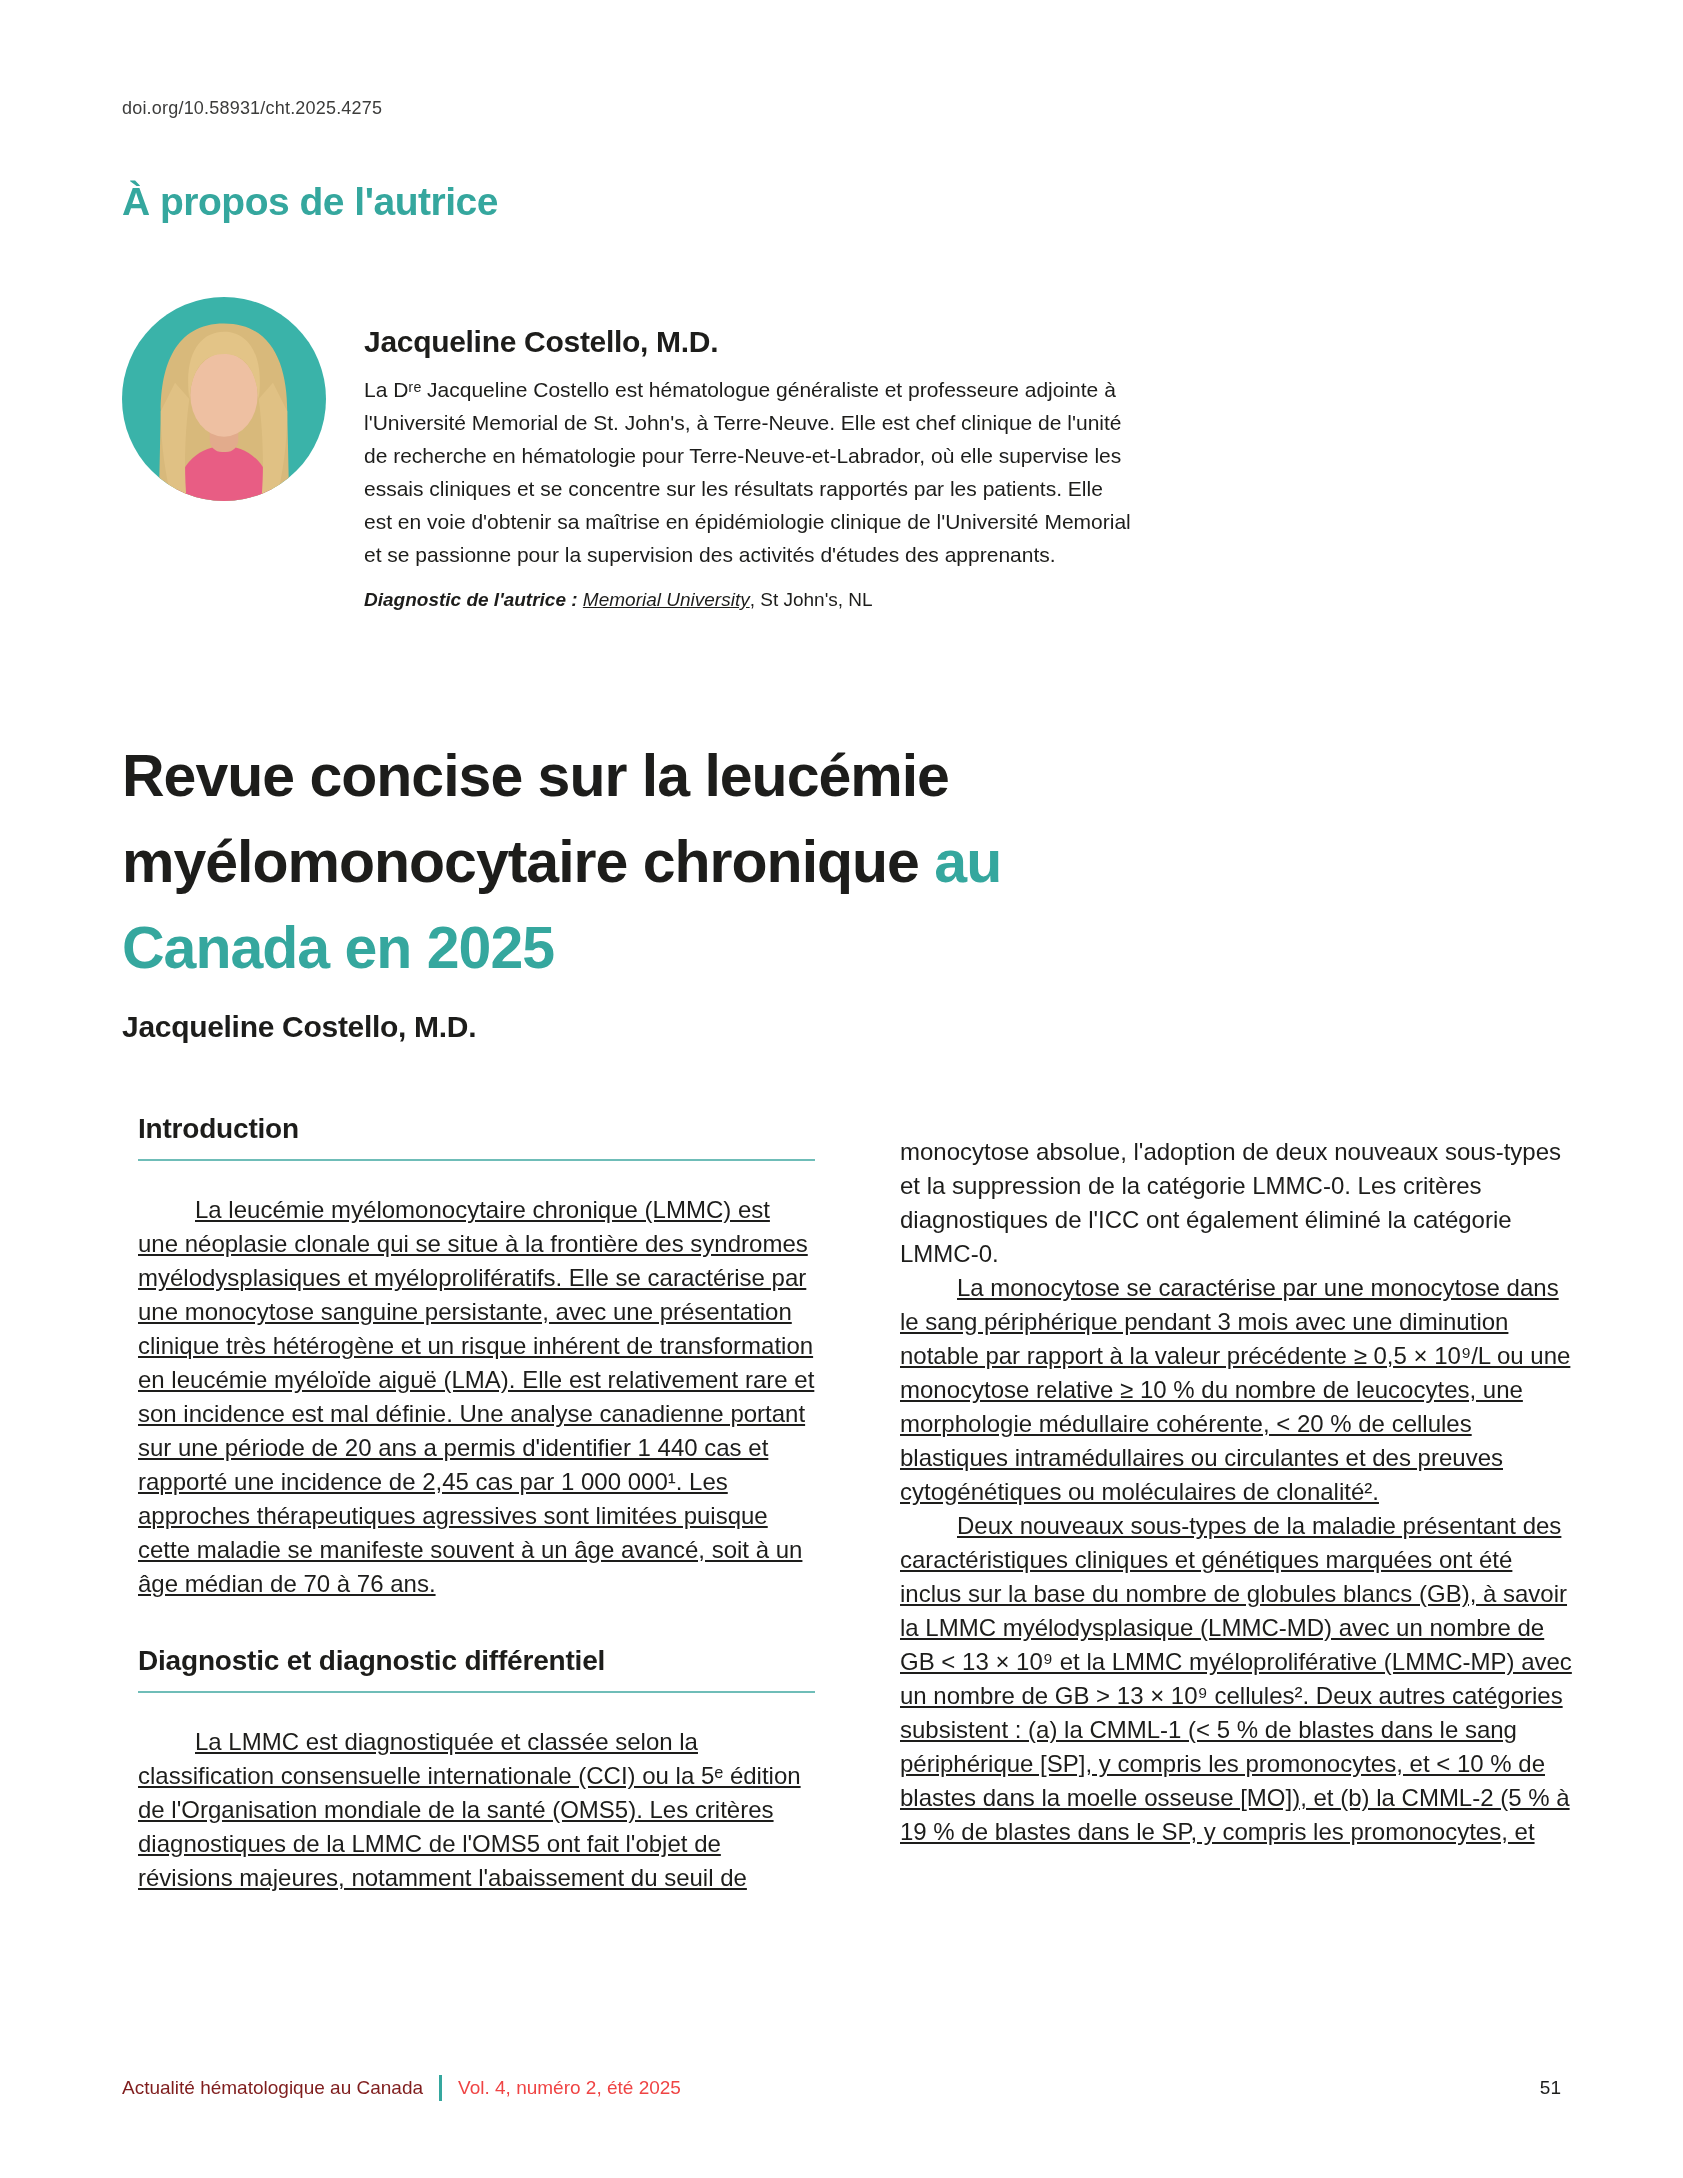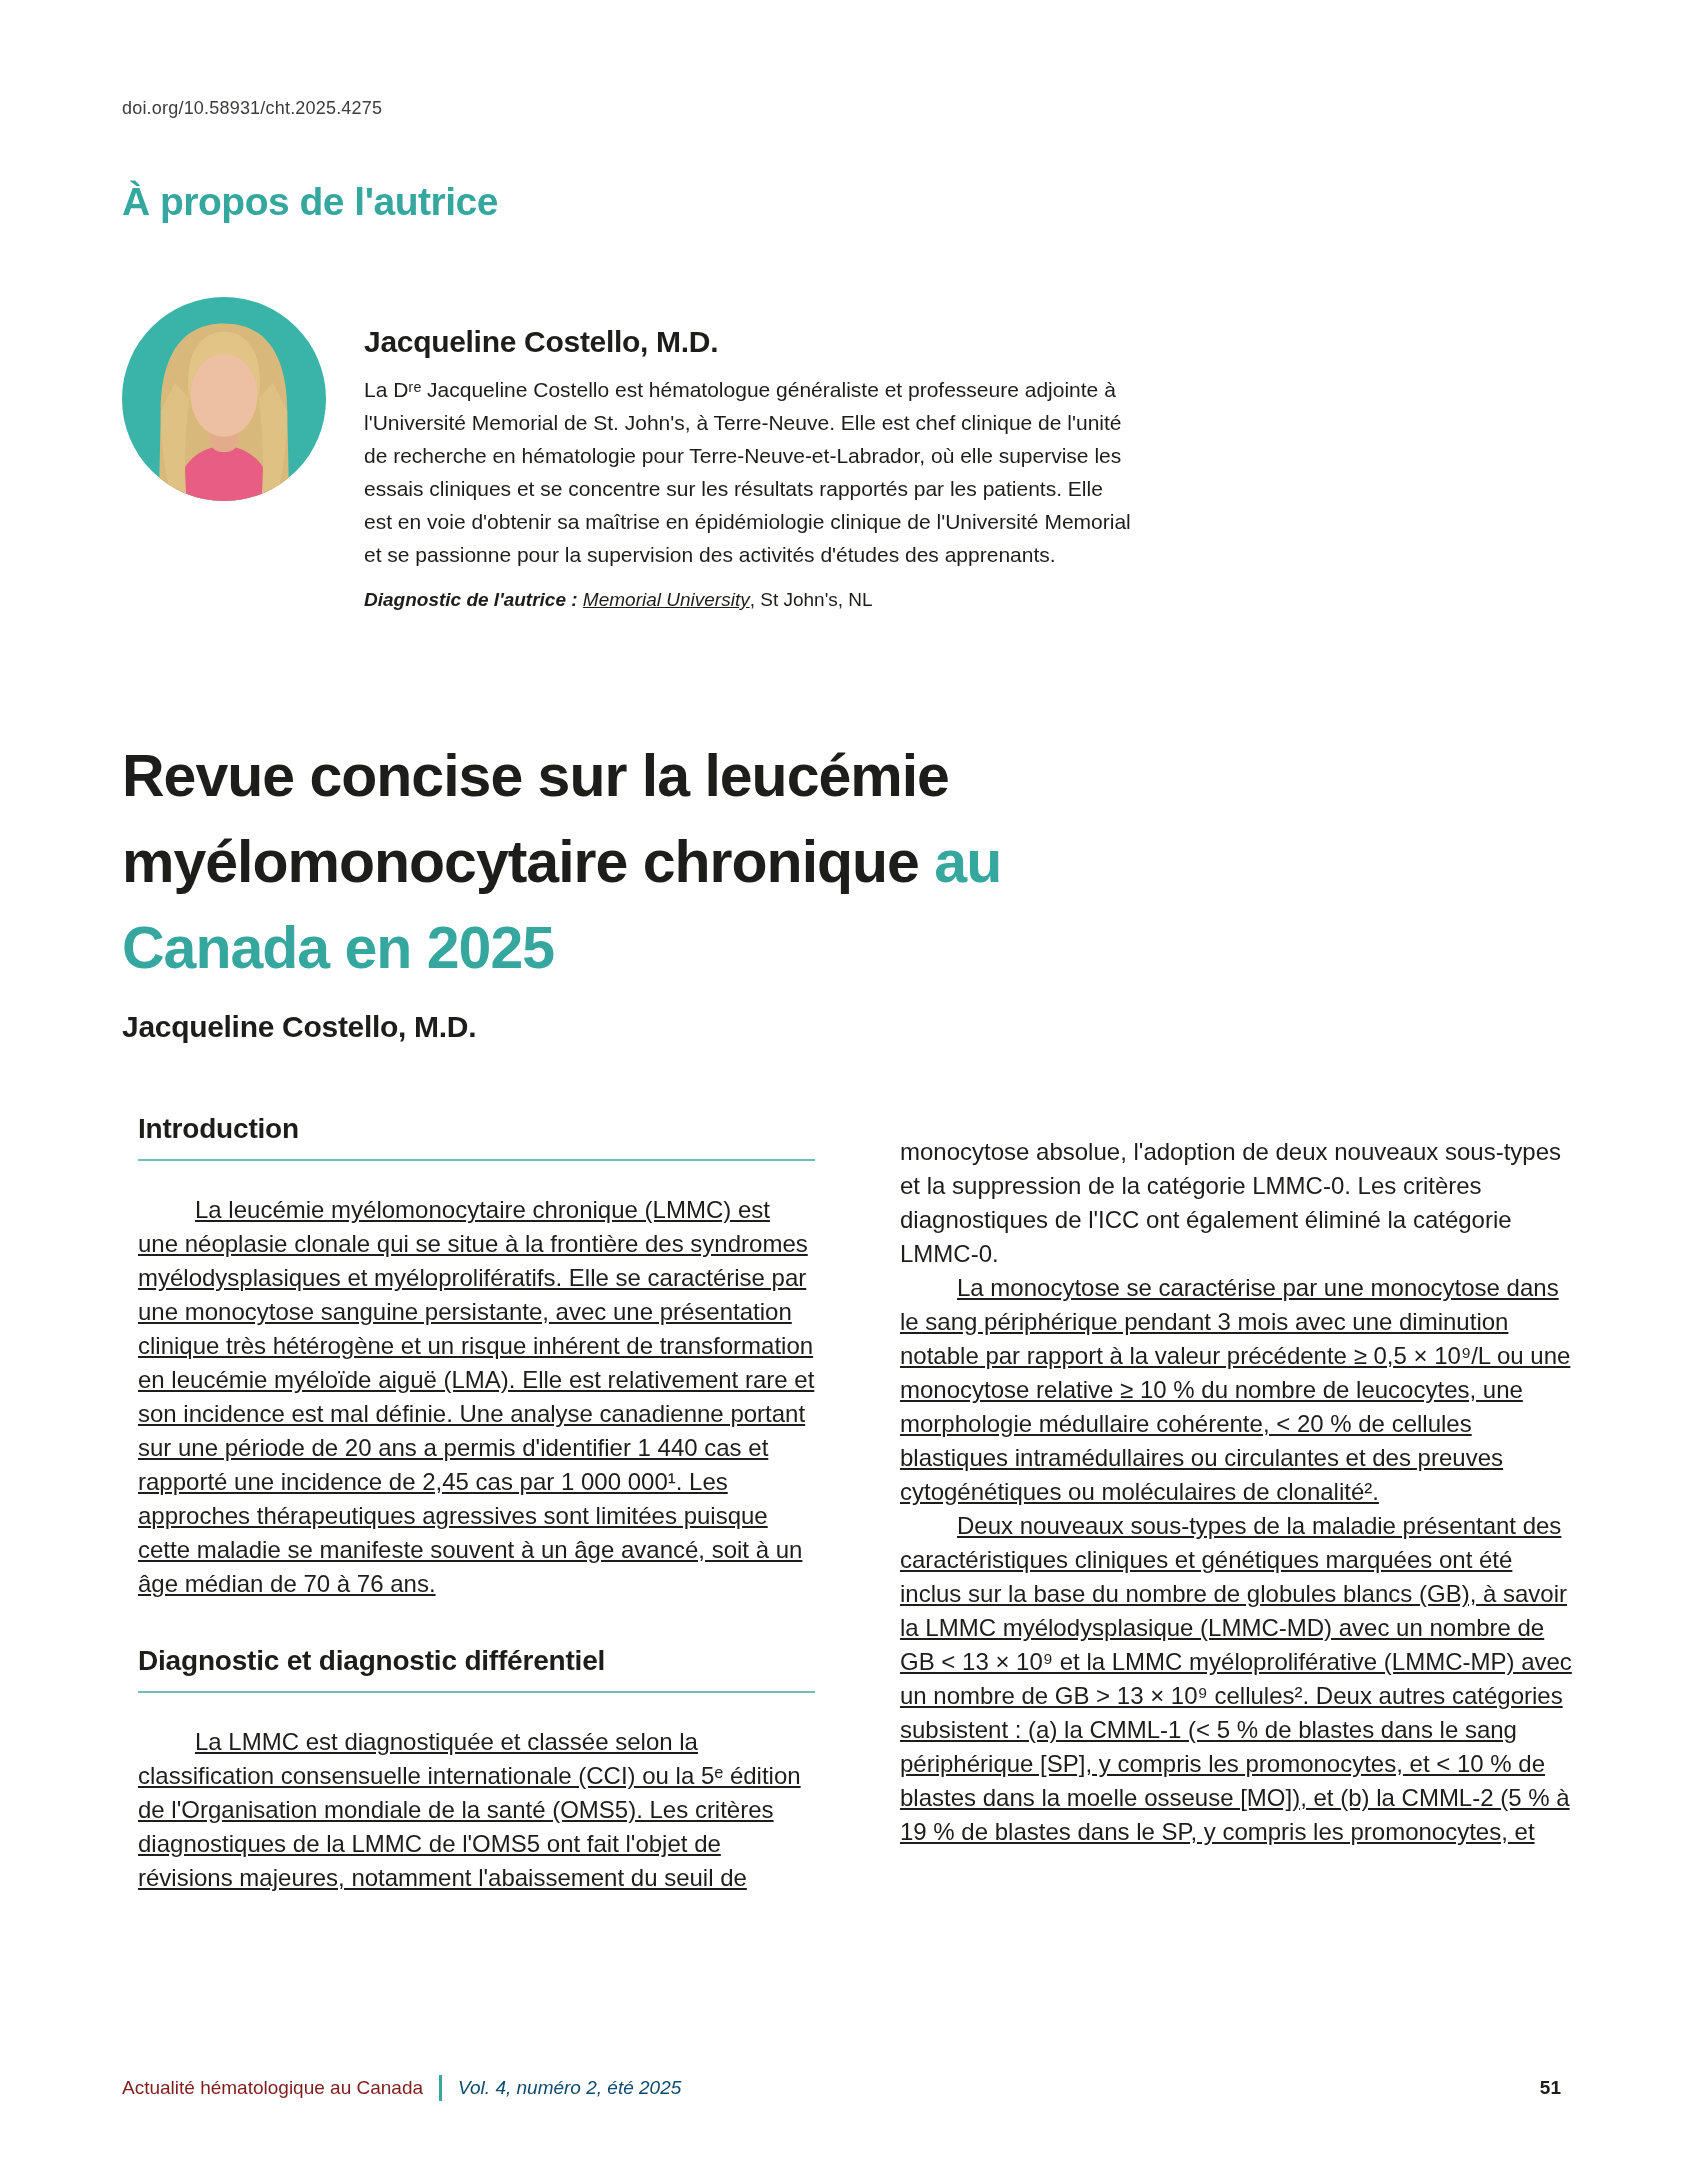--- a/index.html
+++ b/index.html
@@ -57,23 +57,23 @@
   .body-text.indent { text-indent:57px;text-decoration:underline; }
   .footer {
     position:absolute; left:122px; top:2075px;
     width:1439px; display:flex; align-items:center;
   }
   .footer-journal { font-size:19px; color:#7f1d1d; }
   .footer-sep {
     width:3px; height:26px; background:#35a79e;
     margin:0 16px; flex:0 0 auto;
   }
-  .footer-issue { font-size:19px; color:#0c4a6e;font-style:italic; }
+  .footer-issue { font-size:19px; color:#ef4444; }
   .footer-spacer { flex:1; }
-  .footer-page { font-size:19px; font-weight:700; }
+  .footer-page { font-size:19px; font-weight:400; }
 </style>
 </head>
 <body>
 
 <div class="page">
 
   <div class="doi">doi.org/10.58931/cht.2025.4275</div>
 
   <h1 class="about-heading">À propos de l'autrice</h1>
 

